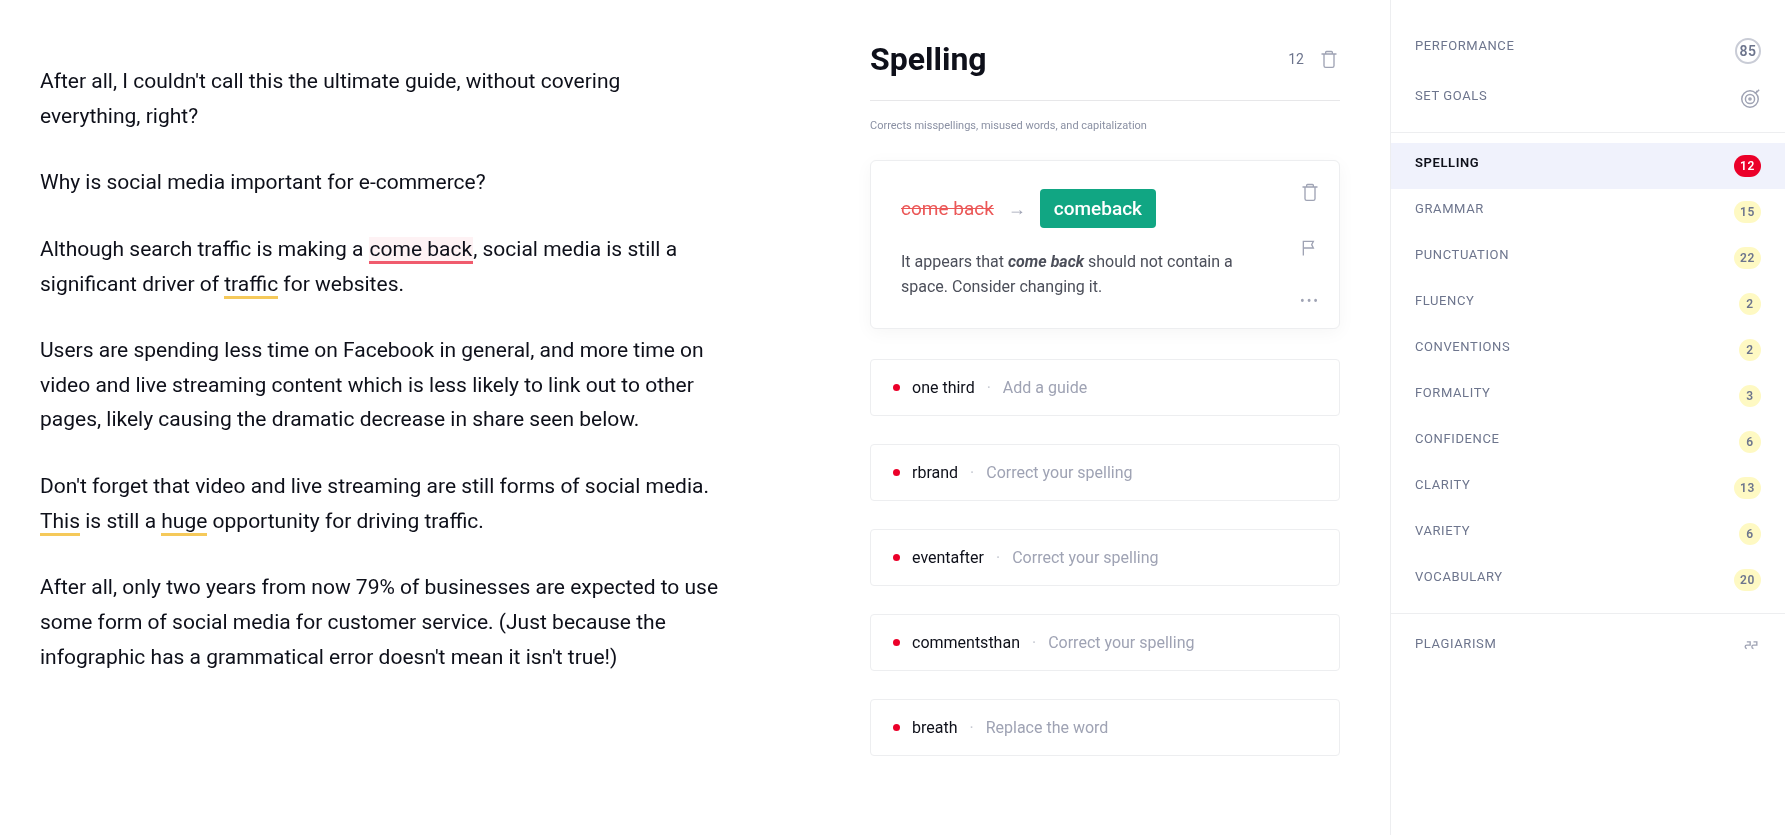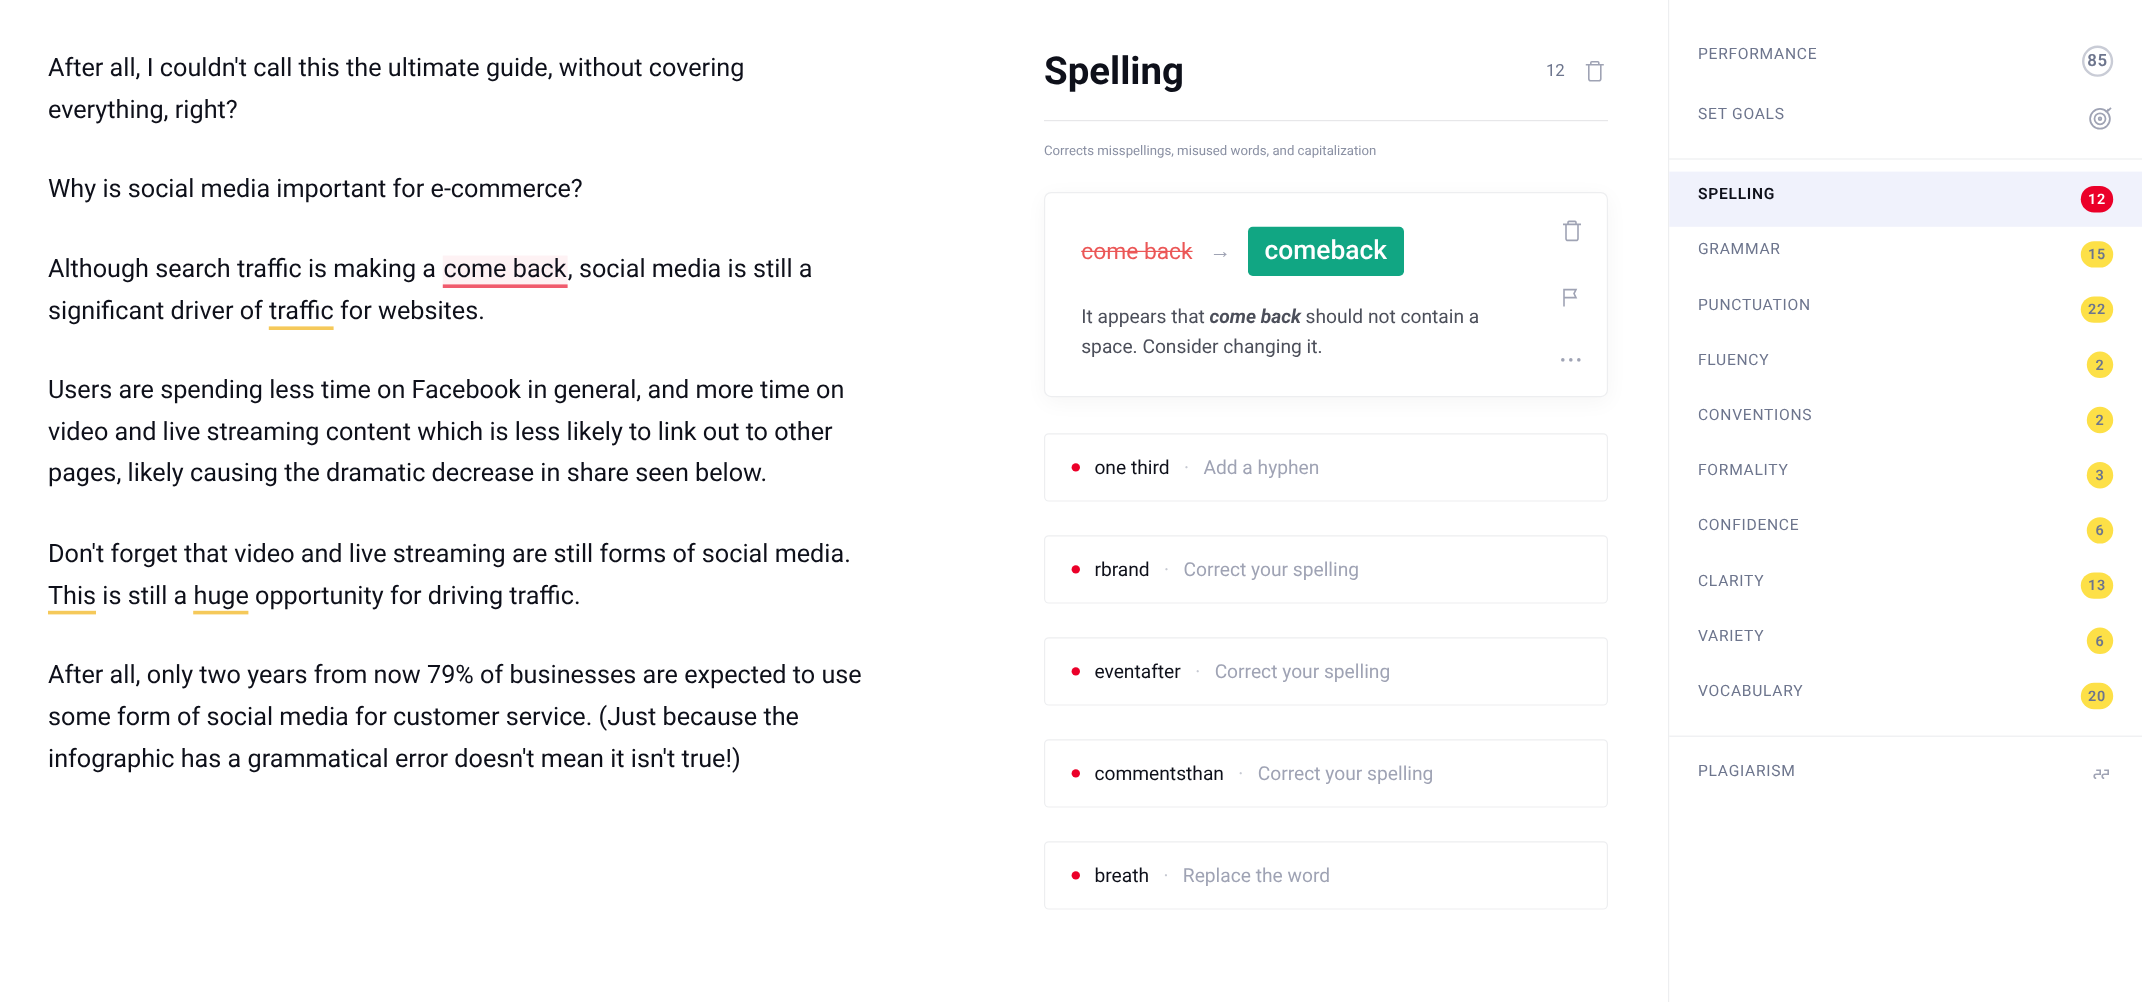--- a/index.html
+++ b/index.html
@@ -1,51 +1,51 @@
 <!DOCTYPE html>
 <html><head>
 <meta charset="utf-8">
 <style>
   *{box-sizing:border-box;margin:0;padding:0}
   html,body{height:100%}
   body{font-family:-apple-system,BlinkMacSystemFont,"Segoe UI",Roboto,Helvetica,Arial,sans-serif;color:#0e101a;background:#fff;font-size:15px}
   .app{display:flex;height:835px;width:1785px;overflow:hidden}
   
-  .editor{flex:0 0 780px;padding:40px 60px 40px 40px;overflow:auto}
+  .editor{flex:0 0 780px;padding:64px 60px 40px 40px;overflow:auto}
   .editor p{font-size:21px;line-height:1.65;margin-bottom:32px;color:#0e101a}
   .u-red{border-bottom:3px solid #f05b6d;background:rgba(240,91,109,0.08);padding:0 1px}
   .u-yel{border-bottom:3px solid #f5c95a}
   
   .panel{flex:0 0 610px;padding:40px 50px 0 90px;overflow:auto}
   .panel-header{display:flex;align-items:center;justify-content:space-between;border-bottom:1px solid #e7e7e9;padding-bottom:22px;margin-bottom:18px}
   .panel-title{font-size:32px;font-weight:700;color:#0e101a}
   .panel-count{font-size:14px;color:#6d758d;margin-right:14px}
   .panel-head-right{display:flex;align-items:center}
   .icon-btn{width:22px;height:22px;display:inline-flex;align-items:center;justify-content:center;cursor:pointer;color:#9fa3b4}
   .panel-sub{color:#8a90a3;font-size:11px;margin-bottom:28px}
   .card{position:relative;border:1px solid #edeef0;border-radius:6px;padding:28px 78px 28px 30px;box-shadow:0 4px 18px rgba(0,0,0,0.04);margin-bottom:30px;background:#fff}
   .card-line1{display:flex;align-items:center;gap:14px;margin-bottom:22px;flex-wrap:wrap}
   .strike{color:#eb5757;text-decoration:line-through;font-size:19px}
   .arrow{color:#9fa3b4;font-size:18px}
-  .chip{background:#11a683;color:#fff;border-radius:4px;padding:8px 14px;font-size:22px;font-weight:500;cursor:pointer}
+  .chip{background:#11a683;color:#fff;border-radius:4px;padding:8px 14px;font-size:19px;font-weight:500;cursor:pointer}
   .card-expl{font-size:16px;line-height:1.55;color:#4c4f5a}
   .card-expl em{font-style:italic;font-weight:700}
   .card-actions{position:absolute;right:18px;top:20px;display:flex;flex-direction:column;gap:34px;align-items:center}
   .row{border:1px solid #edeef0;border-radius:4px;padding:18px 22px;margin-bottom:28px;display:flex;align-items:center;gap:12px;font-size:16px;cursor:pointer;background:#fff}
   .dot{width:7px;height:7px;border-radius:50%;background:#eb0029;flex:0 0 auto}
   .row-key{color:#0e101a}
   .sep{color:#c6c9d2}
   .row-hint{color:#9fa3b4}
   
   .sidebar{flex:1;border-left:1px solid #edeef0;padding-top:26px;position:relative;background:#fff}
   .side-item{display:flex;align-items:flex-start;justify-content:space-between;padding:12px 24px;font-size:13px;letter-spacing:.6px;color:#6d758d;cursor:pointer}
   .side-item.active{background:#f0f2fc;color:#0e101a;font-weight:600}
   .side-item .lbl{text-transform:uppercase}
   .badge{min-width:22px;height:22px;border-radius:11px;display:inline-flex;align-items:center;justify-content:center;font-size:12px;font-weight:600;padding:0 6px}
-  .badge.gray{background:#fde047;color:#6d758d}
+  .badge.gray{background:#fef9c3;color:#6d758d}
   .badge.red{background:#eb0029;color:#fff}
   .score-ring{width:26px;height:26px;border:2px solid #c9ccd6;border-radius:50%;display:inline-flex;align-items:center;justify-content:center;font-size:14px;color:#6d758d;font-weight:600}
   .side-sep{height:1px;background:#edeef0;margin:10px 0}
   .side-icon{color:#9fa3b4}
   svg{display:block}
   .more-dots{letter-spacing:2px;font-size:14px;color:#9fa3b4;cursor:pointer}
 </style>
 </head>
 <body>
 
@@ -99,21 +99,21 @@
             </svg>
         </span>
         <span class="more-dots">•••</span>
       </div>
     </div>
 
     <div class="row">
       <span class="dot"></span>
       <span class="row-key">one third</span>
       <span class="sep">·</span>
-      <span class="row-hint">Add a hyphen</span>
+      <span class="row-hint">Add a guide</span>
     </div>
     <div class="row">
       <span class="dot"></span>
       <span class="row-key">rbrand</span>
       <span class="sep">·</span>
       <span class="row-hint">Correct your spelling</span>
     </div>
     <div class="row">
       <span class="dot"></span>
       <span class="row-key">eventafter</span>

